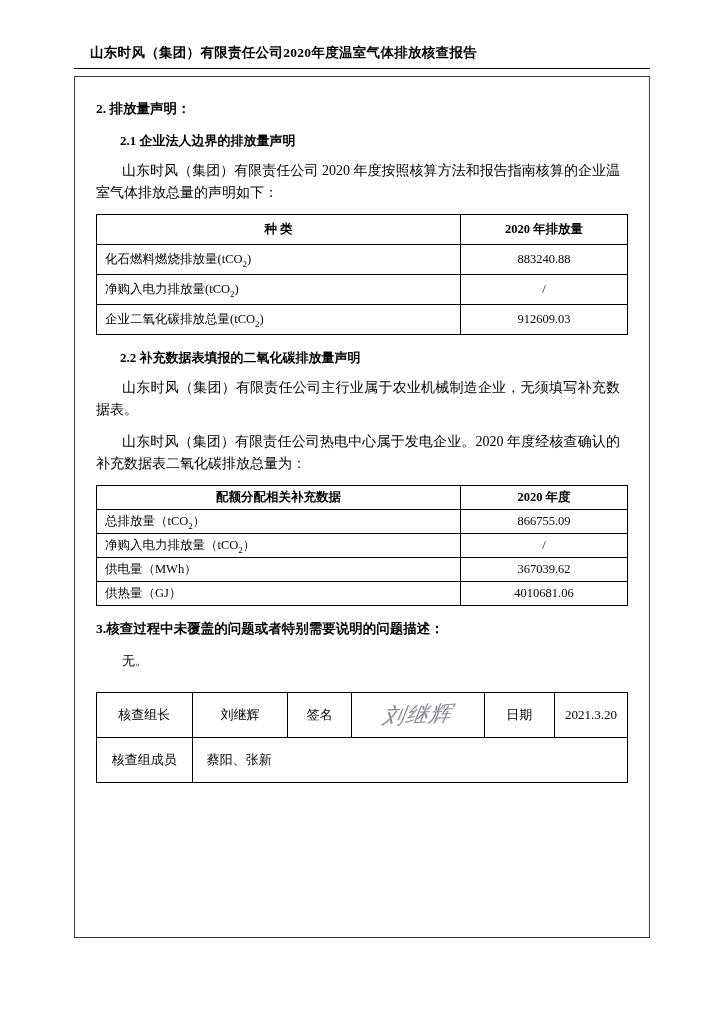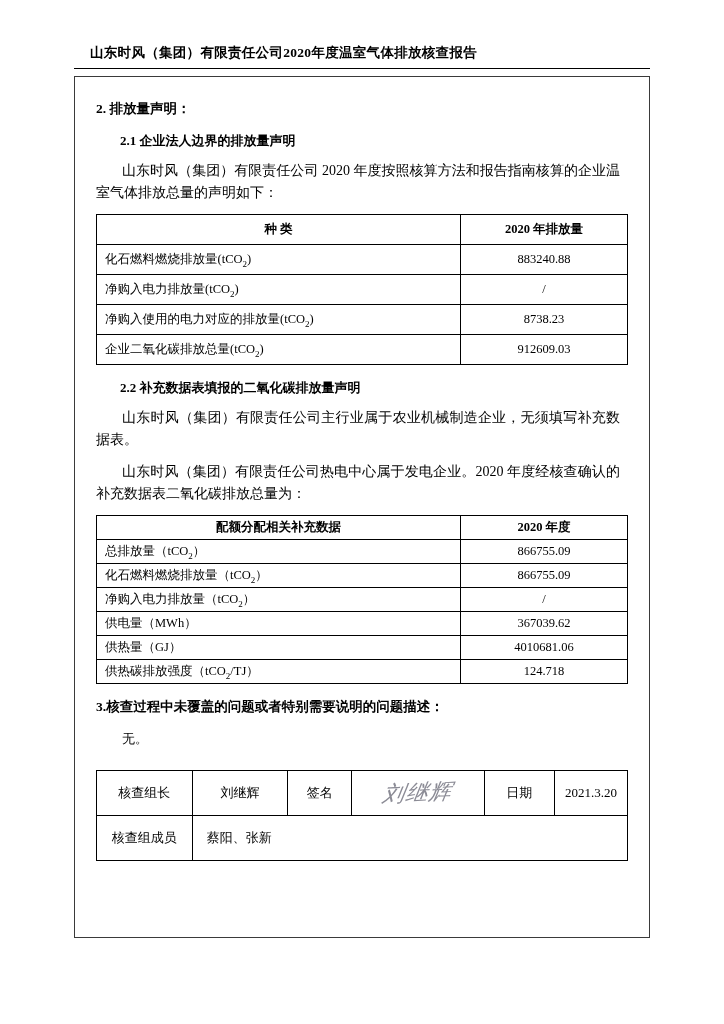--- a/index.html
+++ b/index.html
@@ -180,24 +180,20 @@
       <tbody>
         <tr>
           <td><span>化石燃料燃烧排放量(tCO</span><sub>2</sub><span>)</span></td>
           <td class="col-val">883240.88</td>
         </tr>
         <tr>
           <td><span>净购入电力排放量(tCO</span><sub>2</sub><span>)</span></td>
           <td class="col-val">/</td>
         </tr>
         <tr>
-          <td><span>净购入使用的电力对应的排放量(tCO</span><sub>2</sub><span>)</span></td>
-          <td class="col-val">8738.23</td>
-        </tr>
-        <tr>
           <td><span>企业二氧化碳排放总量(tCO</span><sub>2</sub><span>)</span></td>
           <td class="col-val">912609.03</td>
         </tr>
       </tbody>
     </table>
 
     <div class="sub-title">2.2 补充数据表填报的二氧化碳排放量声明</div>
 
     <div class="para">山东时风（集团）有限责任公司主行业属于农业机械制造企业，无须填写补充数据表。</div>
 
@@ -209,38 +205,30 @@
           <th>配额分配相关补充数据</th>
           <th class="col-val">2020 年度</th>
         </tr>
       </thead>
       <tbody>
         <tr>
           <td><span>总排放量（tCO</span><sub>2</sub><span>）</span></td>
           <td class="col-val">866755.09</td>
         </tr>
         <tr>
-          <td><span>化石燃料燃烧排放量（tCO</span><sub>2</sub><span>）</span></td>
-          <td class="col-val">866755.09</td>
-        </tr>
-        <tr>
           <td><span>净购入电力排放量（tCO</span><sub>2</sub><span>）</span></td>
           <td class="col-val">/</td>
         </tr>
         <tr>
           <td><span>供电量（MWh）</span></td>
           <td class="col-val">367039.62</td>
         </tr>
         <tr>
           <td><span>供热量（GJ）</span></td>
           <td class="col-val">4010681.06</td>
-        </tr>
-        <tr>
-          <td><span>供热碳排放强度（tCO</span><sub>2</sub><span>/TJ）</span></td>
-          <td class="col-val">124.718</td>
         </tr>
       </tbody>
     </table>
 
     <div class="sec3">3.核查过程中未覆盖的问题或者特别需要说明的问题描述：</div>
     <div class="none-line">无。</div>
 
     <table class="sign-table">
       <tbody>
         <tr>

